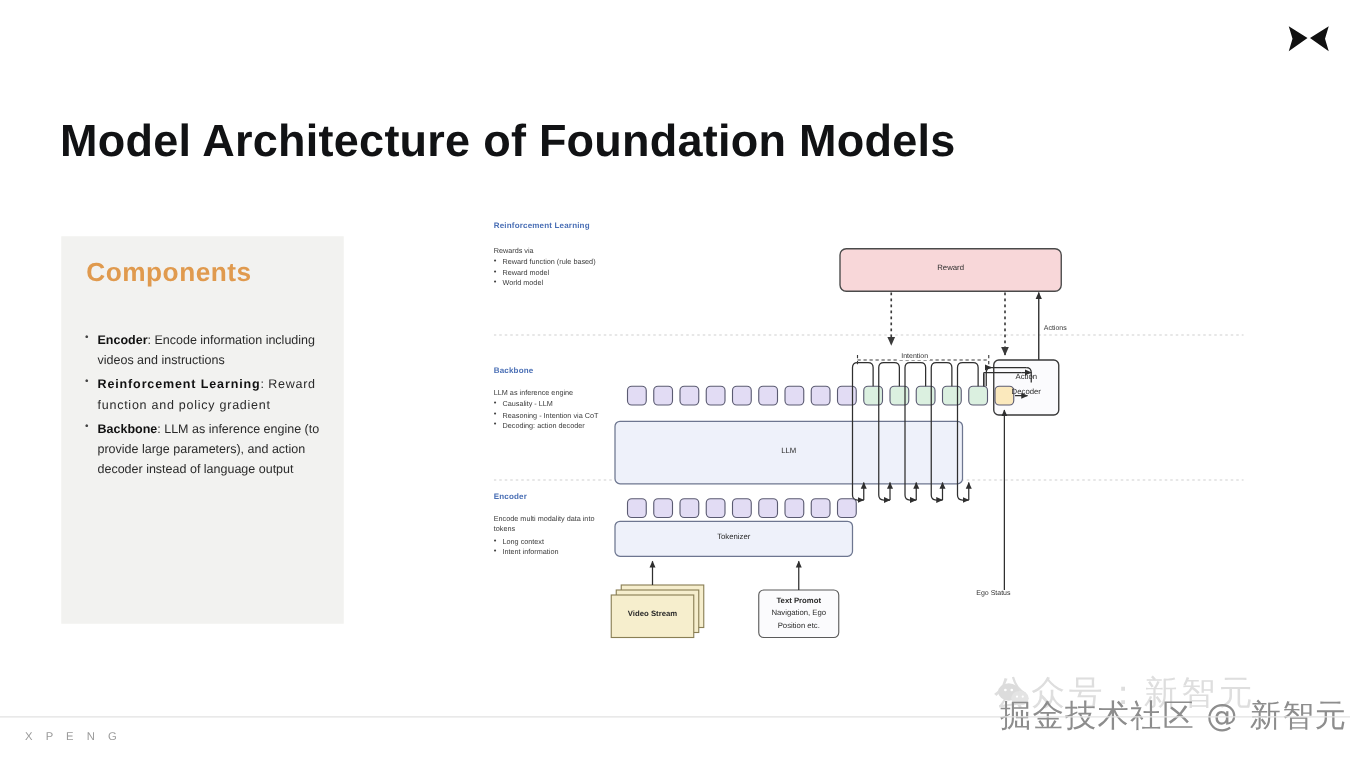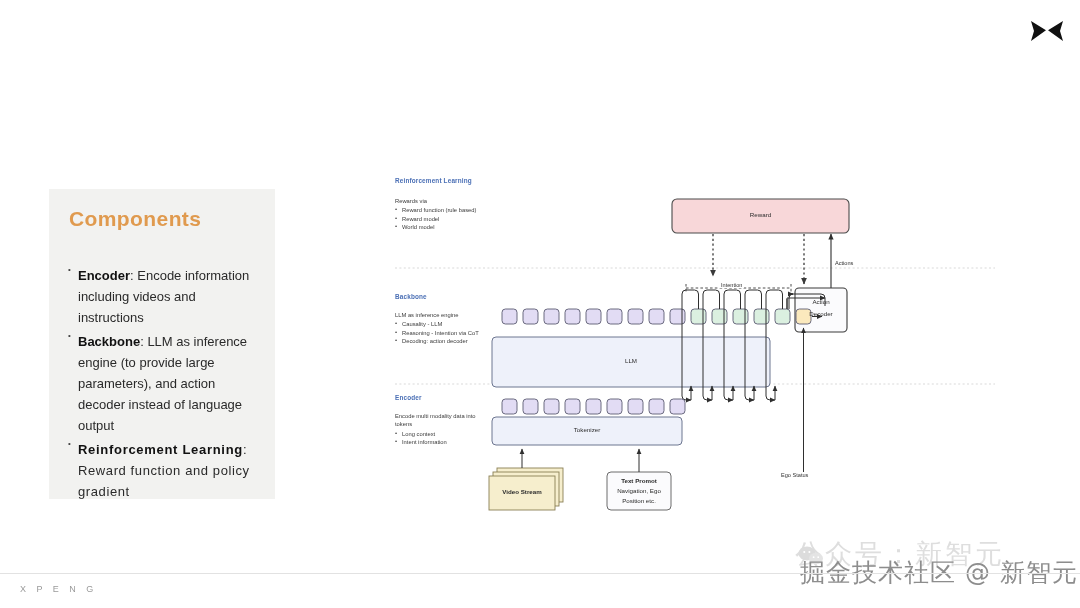--- a/index.html
+++ b/index.html
@@ -31,21 +31,21 @@
     position:absolute; left:49px; top:189px; width:226px; height:310px;
     background:#f2f2f0;
   }
   #components-heading {
     position:absolute; left:20px; top:18px;
     font-size:21px; font-weight:700; color:#e09a4e;
     letter-spacing:.4px;
   }
   #components-list {
     position:absolute; left:18px; top:76px; right:13px;
-    font-size:13px; line-height:1.62; color:#2a2a2a;
+    font-size:10px; line-height:1.62; color:#2a2a2a;
   }
   #components-list li {
     list-style:none; position:relative; padding-left:11px; margin-bottom:3px;
   }
   #components-list li:before {
     content:"\2022"; position:absolute; left:1px; top:-1px;
     font-size:8px; color:#444;
   }
   #components-list b { font-weight:700; color:#111; }
   .term-spaced { font-weight:700; color:#111; letter-spacing:.7px; }
@@ -107,32 +107,33 @@
 </head>
 <body>
 
 <div id="slide">
 
   <svg id="brand-x" viewBox="0 0 34 26">
     <path d="M1 3 L16 12.3 L1 23 L4 13 Z" fill="#111"></path>
     <path d="M33 3 L18 12.3 L33 23 L30 13 Z" fill="#111"></path>
   </svg>
 
+  <div id="page-title">Model Architecture of Foundation Models</div>
 
   <div id="components-card">
     <div id="components-heading">Components</div>
     <ul id="components-list">
       <li>
         <b>Encoder</b><span>:</span><span> Encode information including videos and instructions</span>
       </li>
       <li>
-        <b>Backbone</b><span>:</span><span> LLM as inference engine (to provide large parameters), and action decoder instead of language output</span>
+        <span class="term-spaced">Reinforcement Learning</span><span>:</span><span class="val-spaced"> Reward function and policy gradient</span>
       </li>
       <li>
-        <span class="term-spaced">Reinforcement Learning</span><span>:</span><span class="val-spaced"> Reward function and policy gradient</span>
+        <b>Backbone</b><span>:</span><span> LLM as inference engine (to provide large parameters), and action decoder instead of language output</span>
       </li>
     </ul>
   </div>
 
   <div id="diagram">
 
     <svg width="600" height="352" viewBox="0 0 600 352">
       <defs>
         <marker id="ah" markerWidth="6" markerHeight="6" refX="5" refY="3" orient="auto">
           <path d="M0,0.6 L5.4,3 L0,5.4 z" fill="#2f2f2f"></path>

